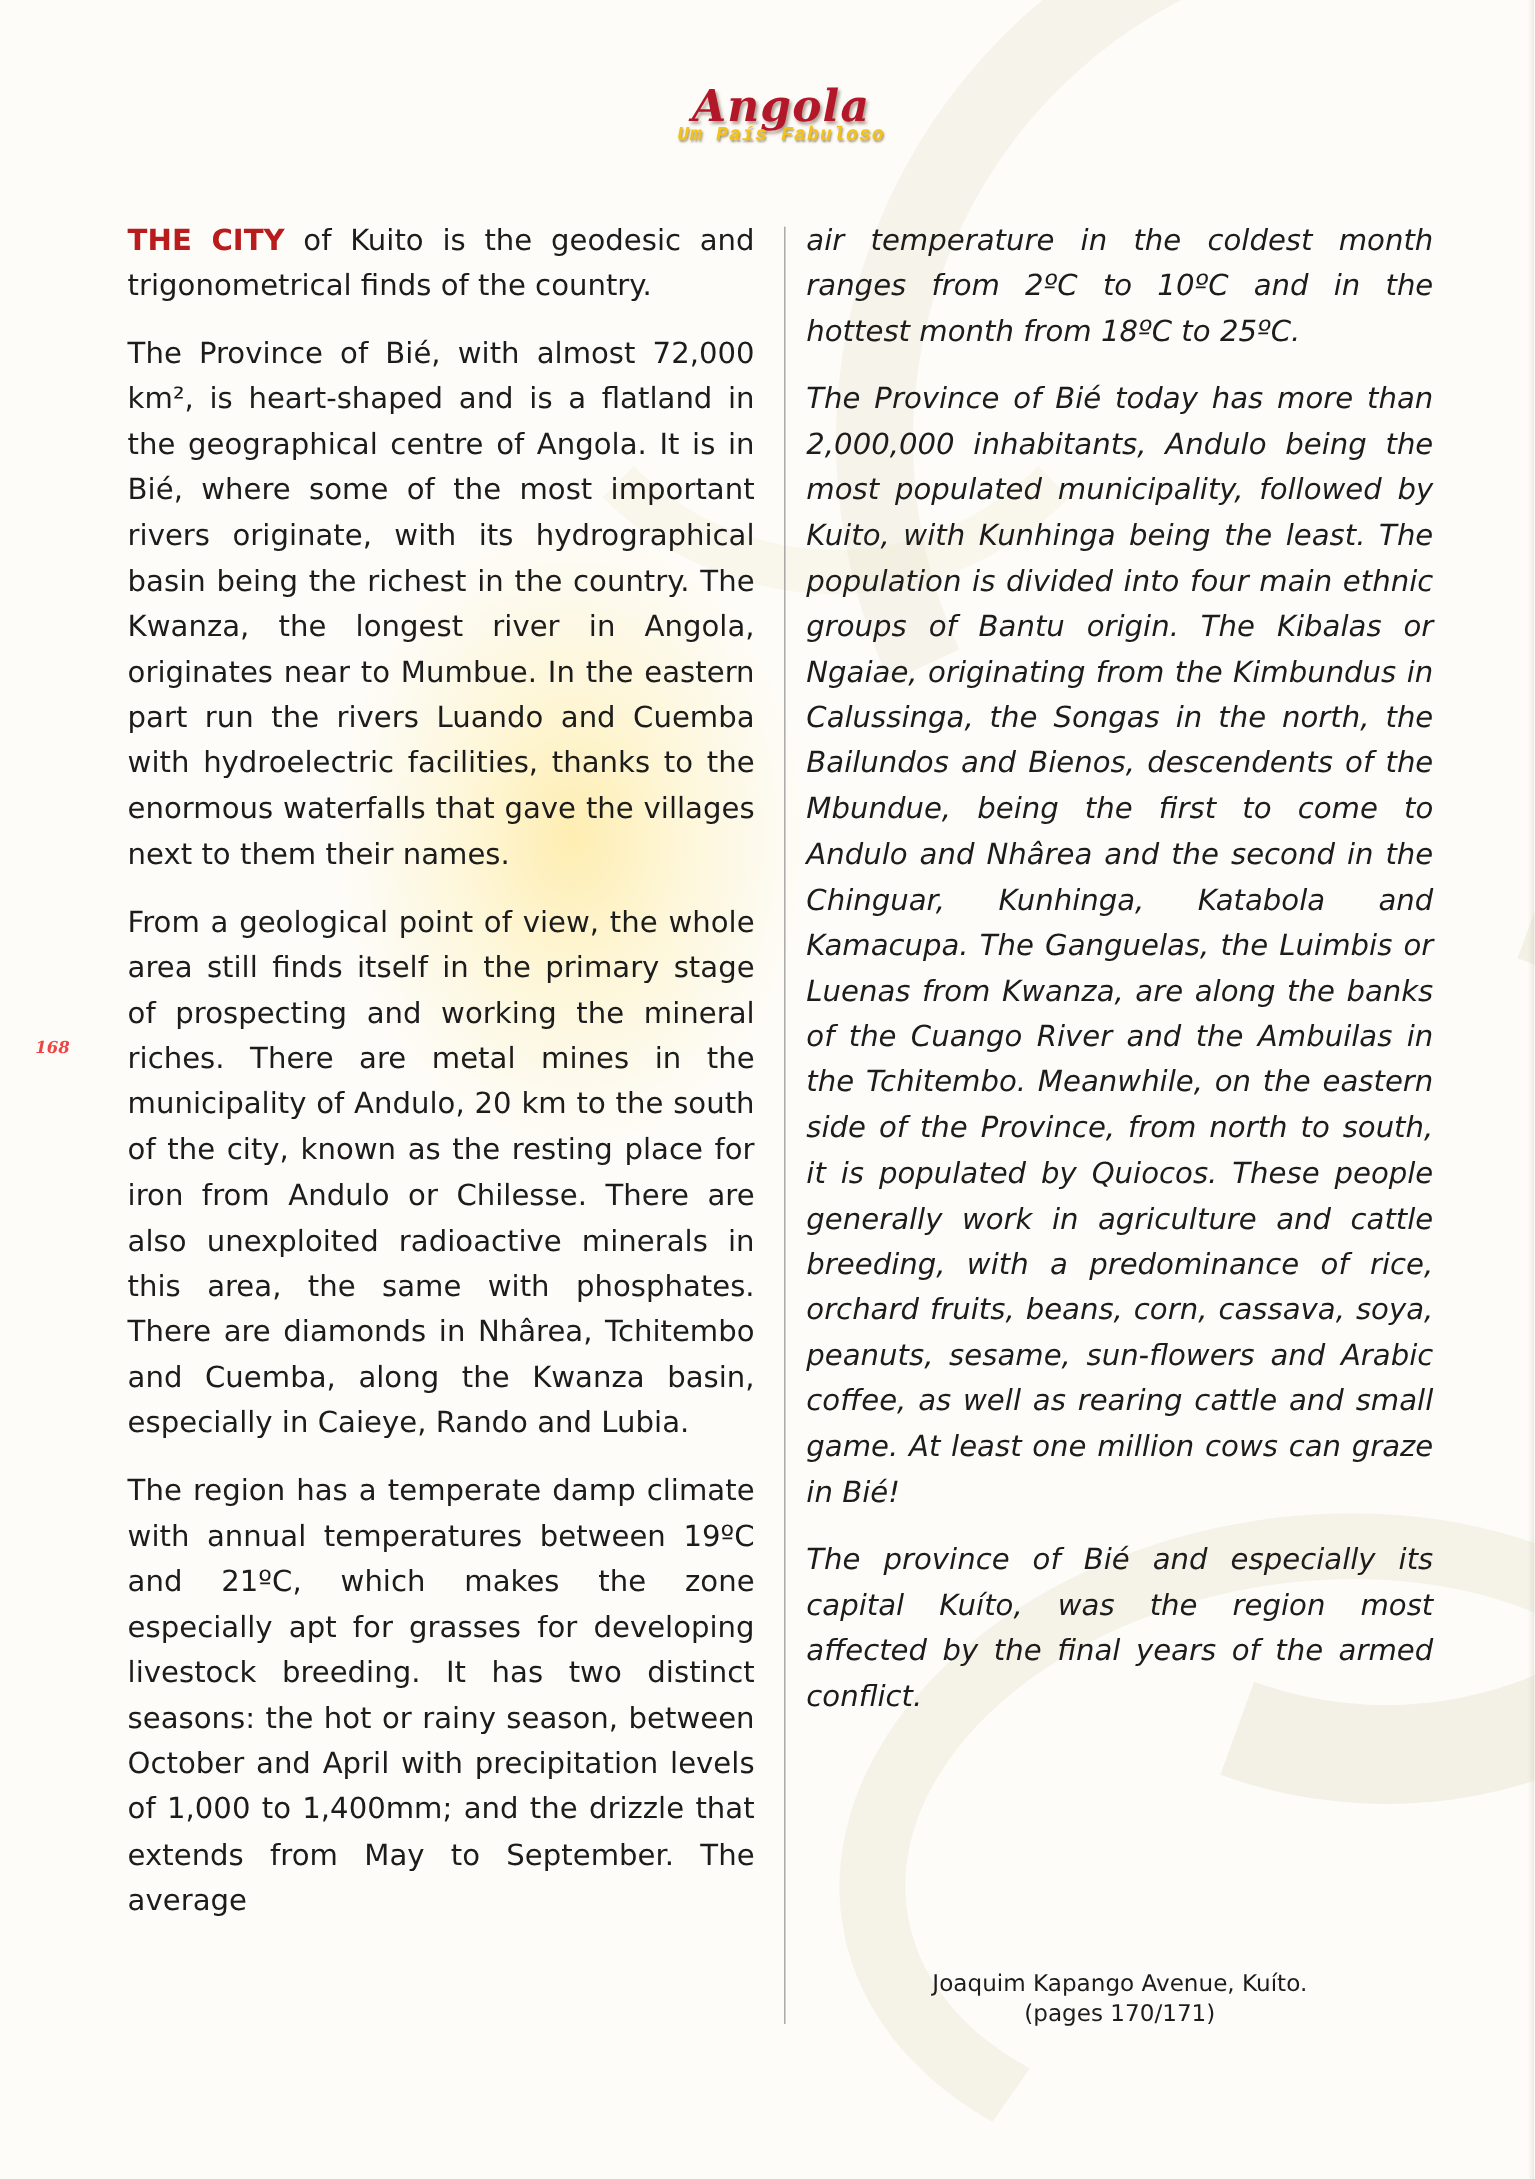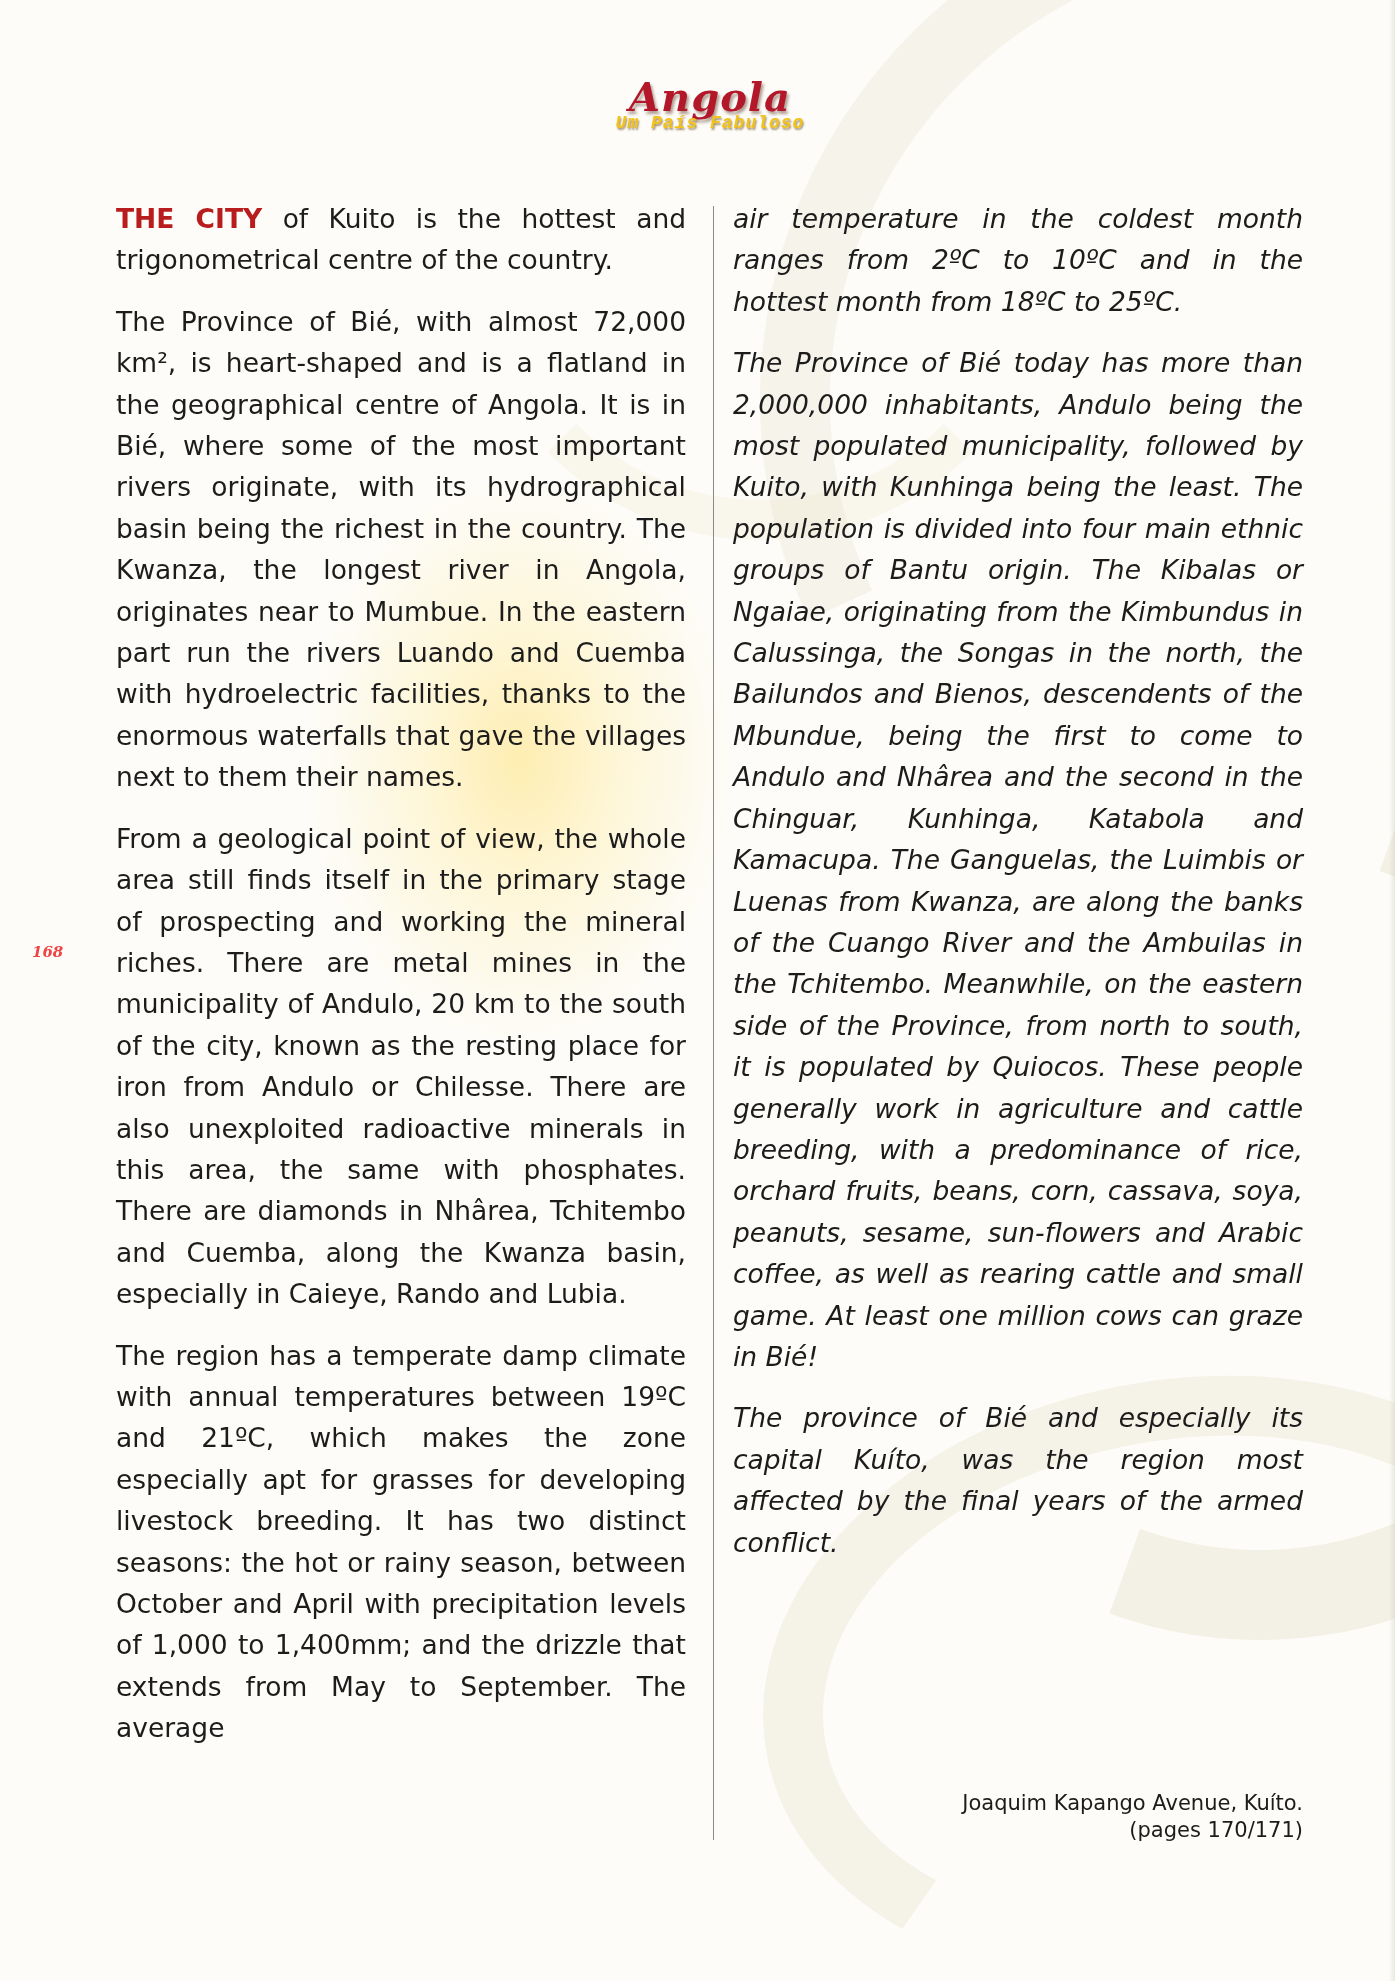--- a/index.html
+++ b/index.html
@@ -132,21 +132,21 @@
       position: absolute;
       left: 733px;
       top: 1790px;
       width: 570px;
       text-align: center;
       font-size: 21px;
       line-height: 27px;
       z-index: 2;
       color: #1c1c1c;
     }
-    .caption div { display: block; text-align: right; }
+    .caption div { display: block; }
   </style>
 </head>
 <body>
 
 <div class="bg-layer">
   <div class="glow"></div>
   <div class="swirl s1"></div>
   <div class="swirl s2"></div>
   <div class="swirl s3"></div>
   <div class="swirl s4"></div>
@@ -154,21 +154,21 @@
 <div class="right-edge"></div>
 
 <div class="logo">
   <div class="logo-title">Angola</div>
   <div class="logo-subtitle">Um País Fabuloso</div>
 </div>
 
 <div class="page-number">168</div>
 
 <div class="column col-left">
-  <p><span class="lead-caps">THE CITY</span><span> of Kuito is the hottest and trigonometrical centre of the country.</span></p>
+  <p><span class="lead-caps">THE CITY</span><span> of Kuito is the geodesic and trigonometrical finds of the country.</span></p>
   <p>The Province of Bié, with almost 72,000 km², is heart-shaped and is a flatland in the geographical centre of Angola. It is in Bié, where some of the most important rivers originate, with its hydrographical basin being the richest in the country. The Kwanza, the longest river in Angola, originates near to Mumbue. In the eastern part run the rivers Luando and Cuemba with hydroelectric facilities, thanks to the enormous waterfalls that gave the villages next to them their names.</p>
   <p>From a geological point of view, the whole area still finds itself in the primary stage of prospecting and working the mineral riches. There are metal mines in the municipality of Andulo, 20 km to the south of the city, known as the resting place for iron from Andulo or Chilesse. There are also unexploited radioactive minerals in this area, the same with phosphates. There are diamonds in Nhârea, Tchitembo and Cuemba, along the Kwanza basin, especially in Caieye, Rando and Lubia.</p>
   <p>The region has a temperate damp climate with annual temperatures between 19ºC and 21ºC, which makes the zone especially apt for grasses for developing livestock breeding. It has two distinct seasons: the hot or rainy season, between October and April with precipitation levels of 1,000 to 1,400mm; and the drizzle that extends from May to September. The average</p>
 </div>
 
 <div class="col-divider"></div>
 
 <div class="column col-right">
   <p>air temperature in the coldest month ranges from 2ºC to 10ºC and in the hottest month from 18ºC  to 25ºC.</p>
   <p>The Province of Bié today has more than 2,000,000 inhabitants, Andulo being the most populated municipality, followed by Kuito, with Kunhinga being the least. The population is divided into four main ethnic groups of Bantu origin. The Kibalas or Ngaiae, originating from the Kimbundus in Calussinga, the Songas in the north, the Bailundos and Bienos, descendents of the Mbundue, being the first to come to Andulo and Nhârea and the second in the Chinguar, Kunhinga, Katabola and Kamacupa. The Ganguelas, the Luimbis or Luenas from Kwanza, are along the banks of the Cuango River and the Ambuilas in the Tchitembo. Meanwhile, on the eastern side of the Province, from north to south, it is populated by Quiocos. These people generally work in agriculture and cattle breeding, with a predominance of rice, orchard fruits, beans, corn, cassava, soya, peanuts, sesame, sun-flowers and Arabic coffee, as well as rearing cattle and small game. At least one million cows can graze in Bié!</p>

